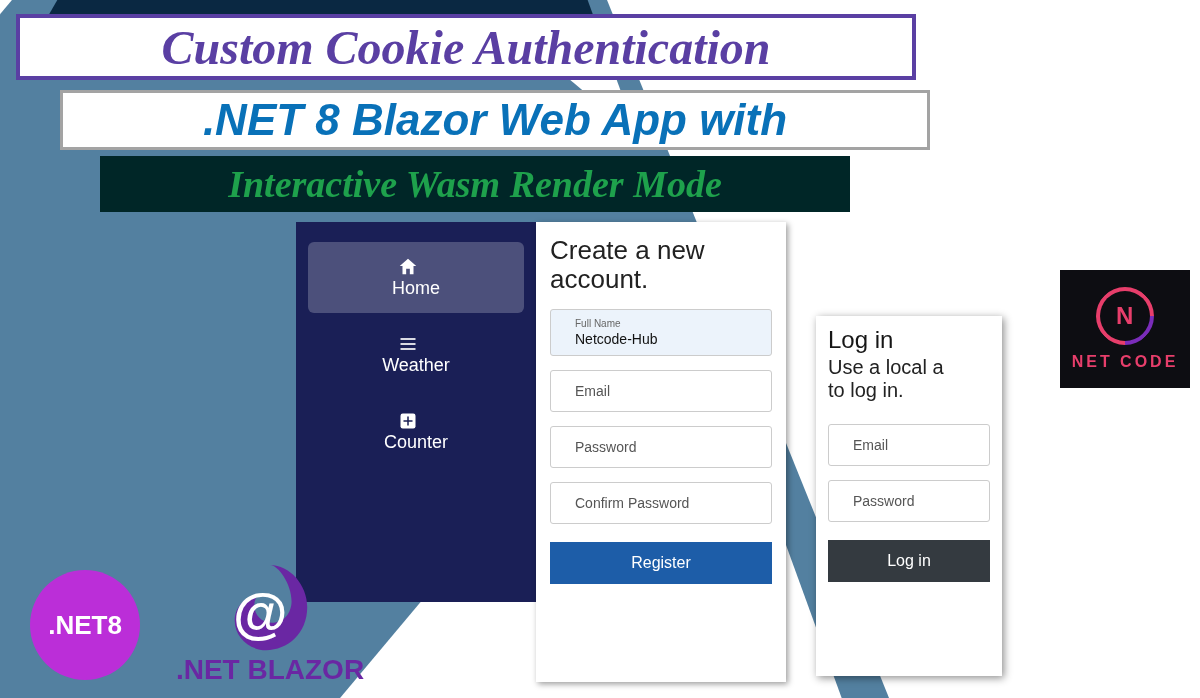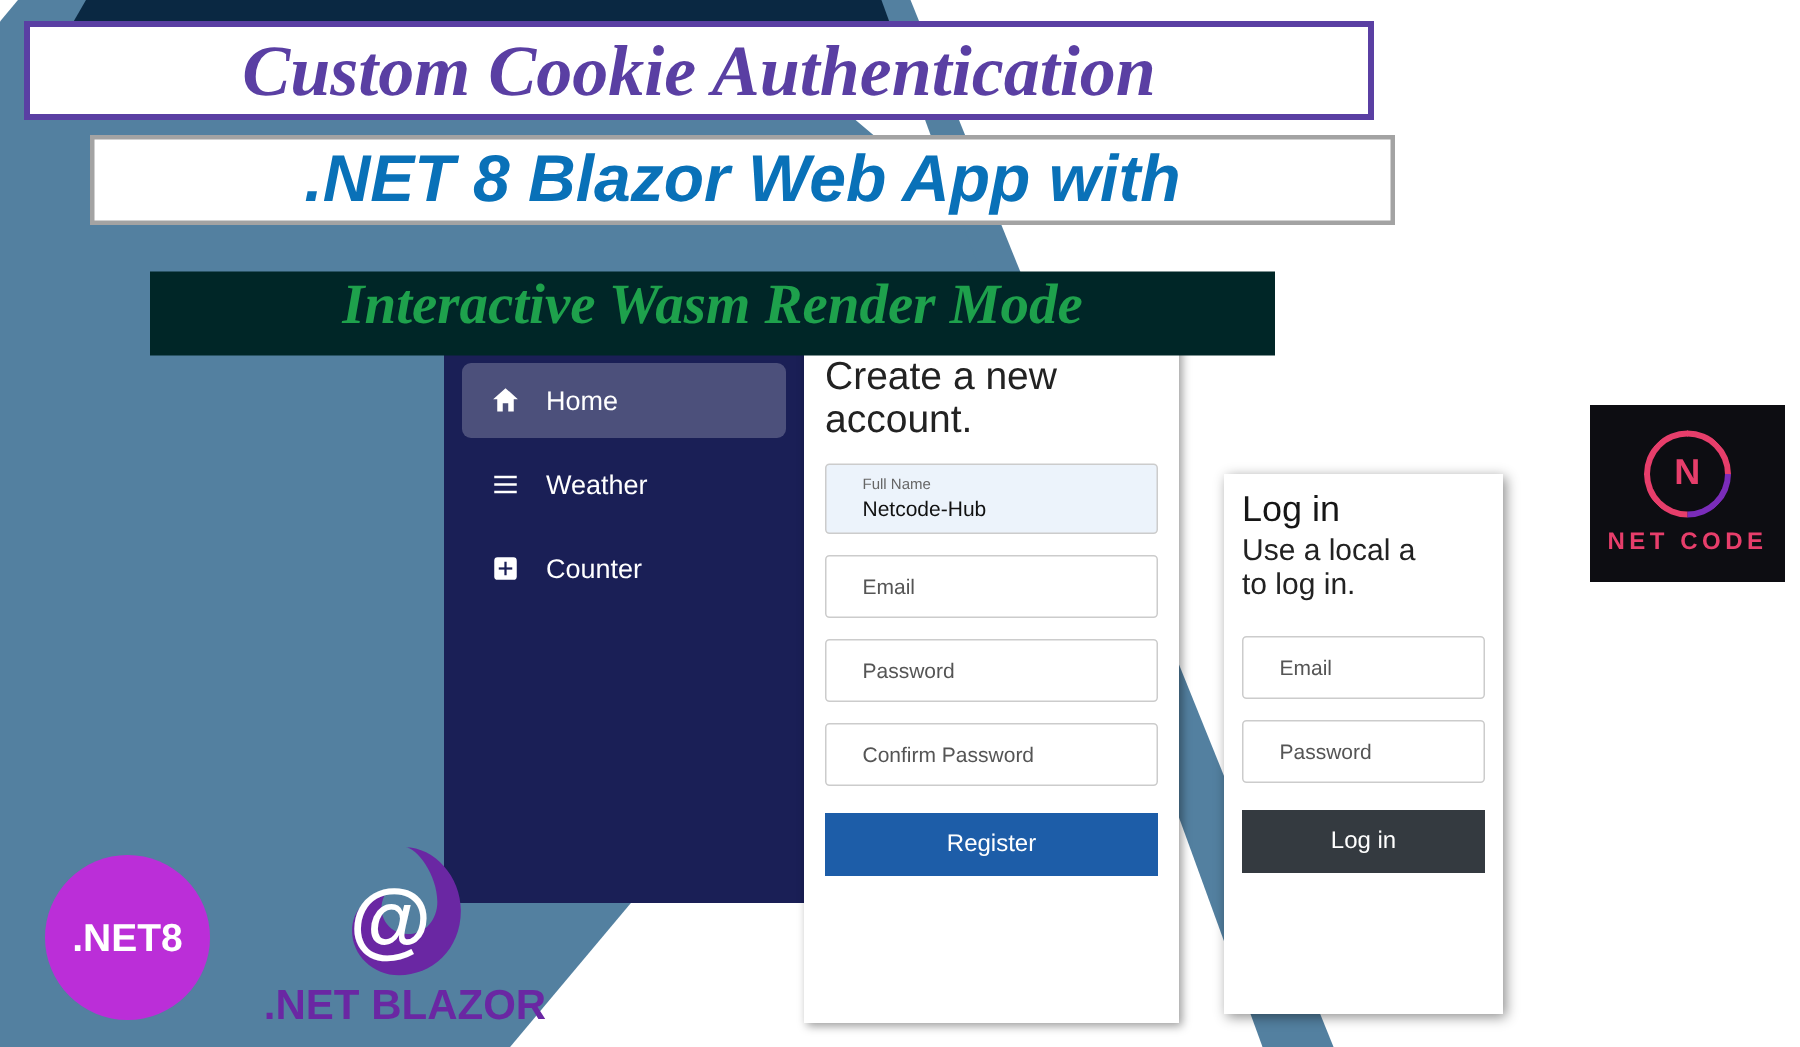--- a/index.html
+++ b/index.html
@@ -73,23 +73,22 @@
 }
 .title-bar-3 {
   position: absolute;
   left: 100px;
   top: 156px;
   width: 750px;
   height: 56px;
   background: #002627;
   z-index: 5;
   display: flex;
-  align-items: flex-start;
-  justify-content: center;
-  margin-top: 25px;
+  align-items: center;
+  justify-content: center;
 }
 .title-3-text {
   font-family: Georgia, serif;
   font-size: 38px;
   font-weight: bold;
   font-style: italic;
   color: #1ea14c;
 }
 .sidebar-panel {
   position: absolute;
@@ -103,20 +102,21 @@
   overflow: hidden;
 }
 .nav-item {
   display: flex;
   align-items: center;
   padding: 14px 18px;
   margin: 6px 12px;
   color: #fff;
   font-size: 18px;
   border-radius: 6px;
+  flex-direction: column;
 }
 .nav-item.active {
   background: rgba(255,255,255,0.22);
 }
 .nav-icon {
   width: 22px;
   height: 22px;
   margin-right: 16px;
   display: flex;
   align-items: center;

